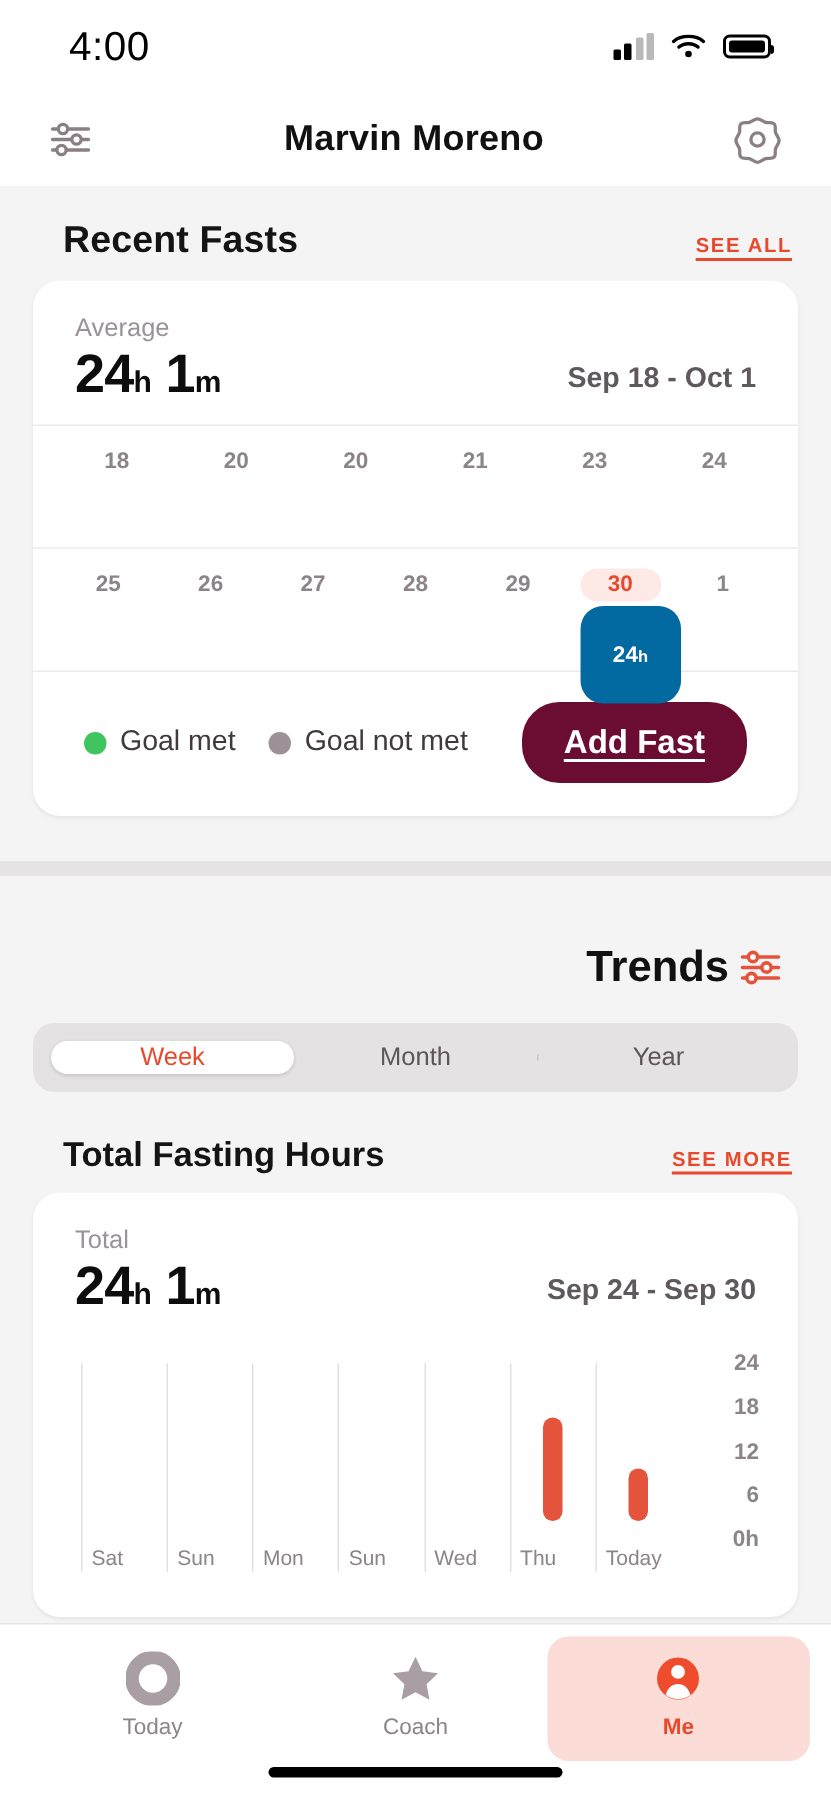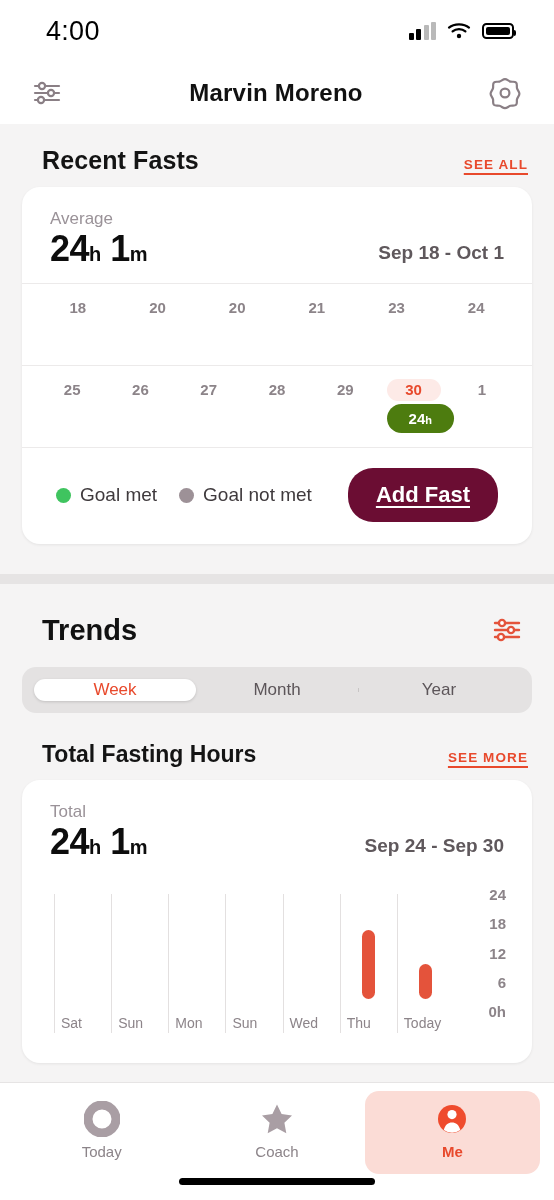--- a/index.html
+++ b/index.html
@@ -66,22 +66,22 @@
   .cal-row {
     border-top: 1px solid #eceaea;
     position: relative; height: 82px; padding: 0 16px;
   }
   .cal-days { display: flex; height: 100%; }
   .cal-cell { flex: 1; position: relative; padding-top: 13px; text-align: center; }
   .daynum { font-size: 15px; font-weight: 600; color: #8c8489; display:inline-block; line-height: 22px; min-width: 54px; }
   .daynum.today { color: #e8492c; background: #fdeae7; border-radius: 11px; }
   .pill {
     position: absolute; left: 50%; transform: translateX(-40%);
-    top: 38px; background: #4d7c0f; color: #fff; border-radius: 15px;
-    font-size: 15px; font-weight: 700; padding: 6px 22px; white-space: nowrap;
+    top: 38px; background: #0369a1; color: #fff; border-radius: 15px;
+    font-size: 15px; font-weight: 700; padding: 24px 22px; white-space: nowrap;
   }
   .pill .u { font-size: 11px; font-weight: 700; }
 
   .legend-row {
     border-top: 1px solid #eceaea;
     display: flex; align-items: center; justify-content: center; gap: 22px;
     padding: 20px 24px 22px 24px;
   }
   .lg { display: flex; align-items: center; gap: 9px; font-size: 19px; color: #3f3a3d; }
   .dot { width: 15px; height: 15px; border-radius: 50%; }
@@ -90,21 +90,21 @@
   .add-fast {
     margin-left: 14px; background: #6b0d33; color: #fff; border: none;
     border-radius: 25px; padding: 14px 28px; font-size: 22px; font-weight: 700;
     font-family: "Liberation Sans", sans-serif;
     text-decoration: underline; text-underline-offset: 3.5px; text-decoration-thickness: 2px;
   }
 
   .gap-divider { height: 10px; background: #e6e4e4; margin-top: 30px; }
 
   
-  .trends-head { display: flex; align-items: center; justify-content: space-between; padding: 25px 26px 10px 42px; }
+  .trends-head { display: flex; align-items: center; justify-content: flex-end; padding: 40px 26px 10px 42px; }
   .trends-title { font-size: 29px; font-weight: 700; color: #111; }
 
   .seg {
     margin: 6px 22px 0 22px; background: #e4e2e2; border-radius: 14px;
     display: flex; padding: 12px; height: 46px; position: relative;
   }
   .seg-item {
     flex: 1; display: flex; align-items: center; justify-content: center;
     font-size: 17px; color: #5c5559; border-radius: 11px; position: relative;
   }

